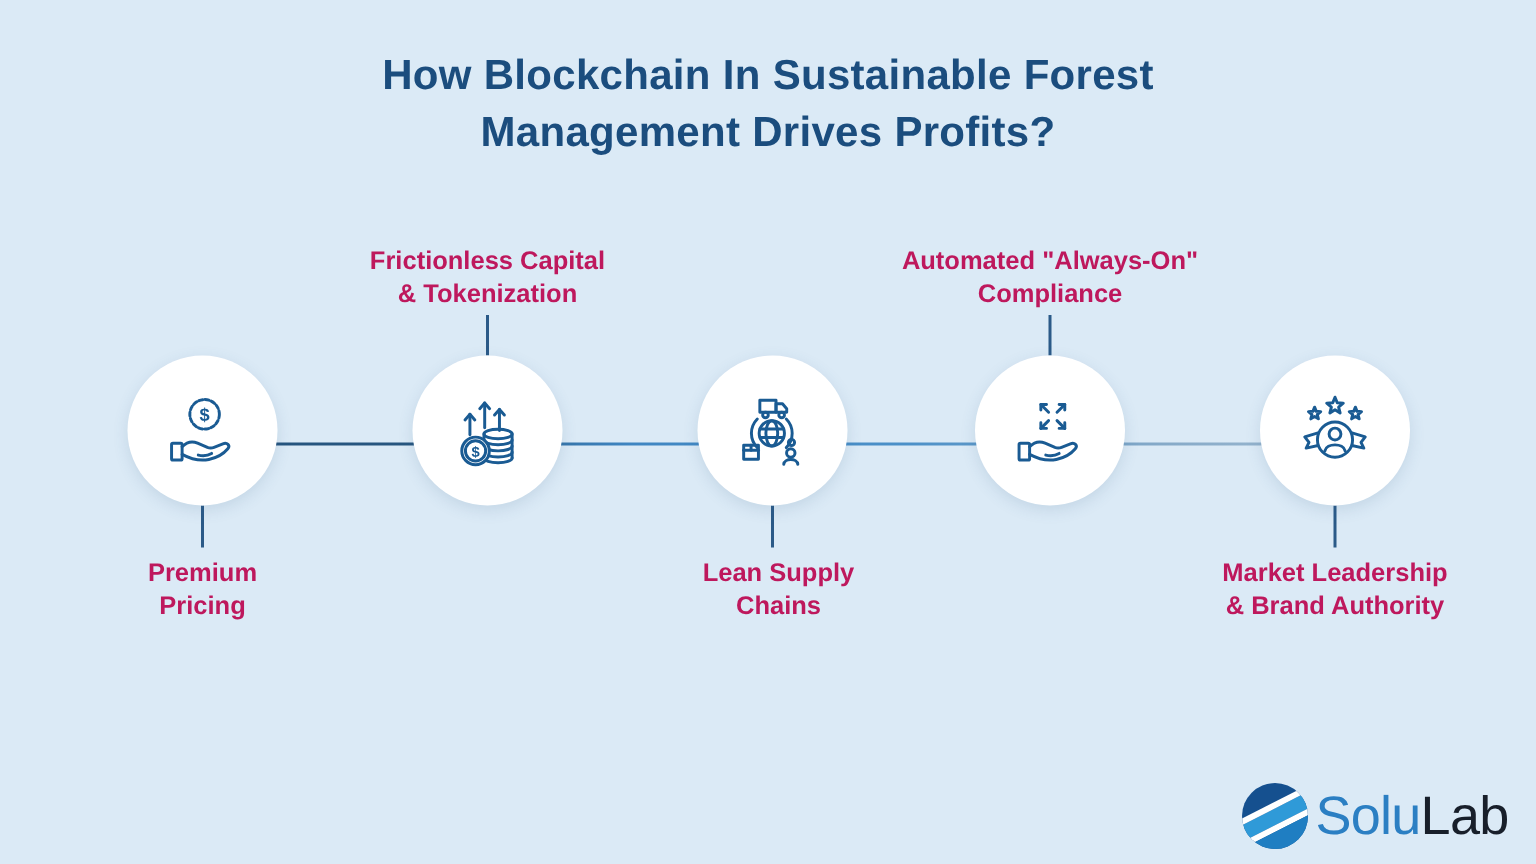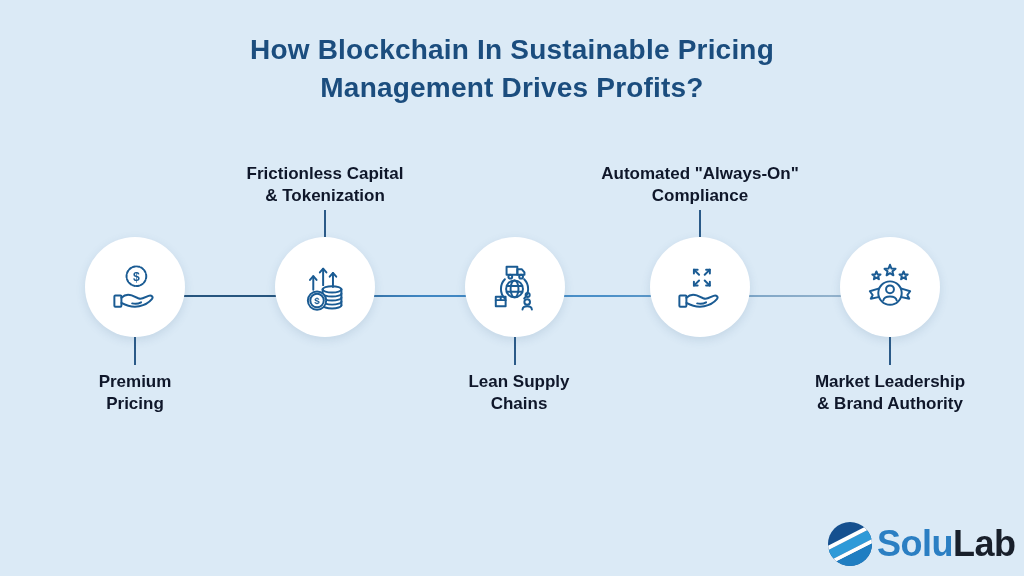--- a/index.html
+++ b/index.html
@@ -74,50 +74,50 @@
     font-weight: bold;
     text-anchor: middle;
   }
   .step-label {
     position: absolute;
     width: 300px;
     text-align: center;
     font-size: 17px;
     line-height: 22px;
     font-weight: bold;
-    color: #0f172a;
+    color: #be185d;
     white-space: pre-line;
     z-index: 2;
   }
   .step-label.above { top: 163px; }
   .step-label.below { top: 371px; }
   .logo {
     position: absolute;
     left: 828px;
     top: 522px;
     display: flex;
     align-items: center;
     gap: 5px;
   }
   .logo-text {
     font-size: 36px;
-    font-weight: bold;
+    font-weight: normal;
     letter-spacing: -0.5px;
     line-height: 44px;
     text-align: center;
   }
   .logo-text .part1 { color: #2b7fc3; }
   .logo-text .part2 { color: #181f2a; }
 </style>
 </head>
 <body>
 
 <div class="canvas">
 
-  <div class="title">How Blockchain In Sustainable Pricing
+  <div class="title">How Blockchain In Sustainable Forest
 Management Drives Profits?</div>
 
   <div class="timeline"></div>
 
   <div class="tick below" style="left:134px"></div>
   <div class="tick above" style="left:324px"></div>
   <div class="tick below" style="left:514px"></div>
   <div class="tick above" style="left:699px"></div>
   <div class="tick below" style="left:889px"></div>
 

